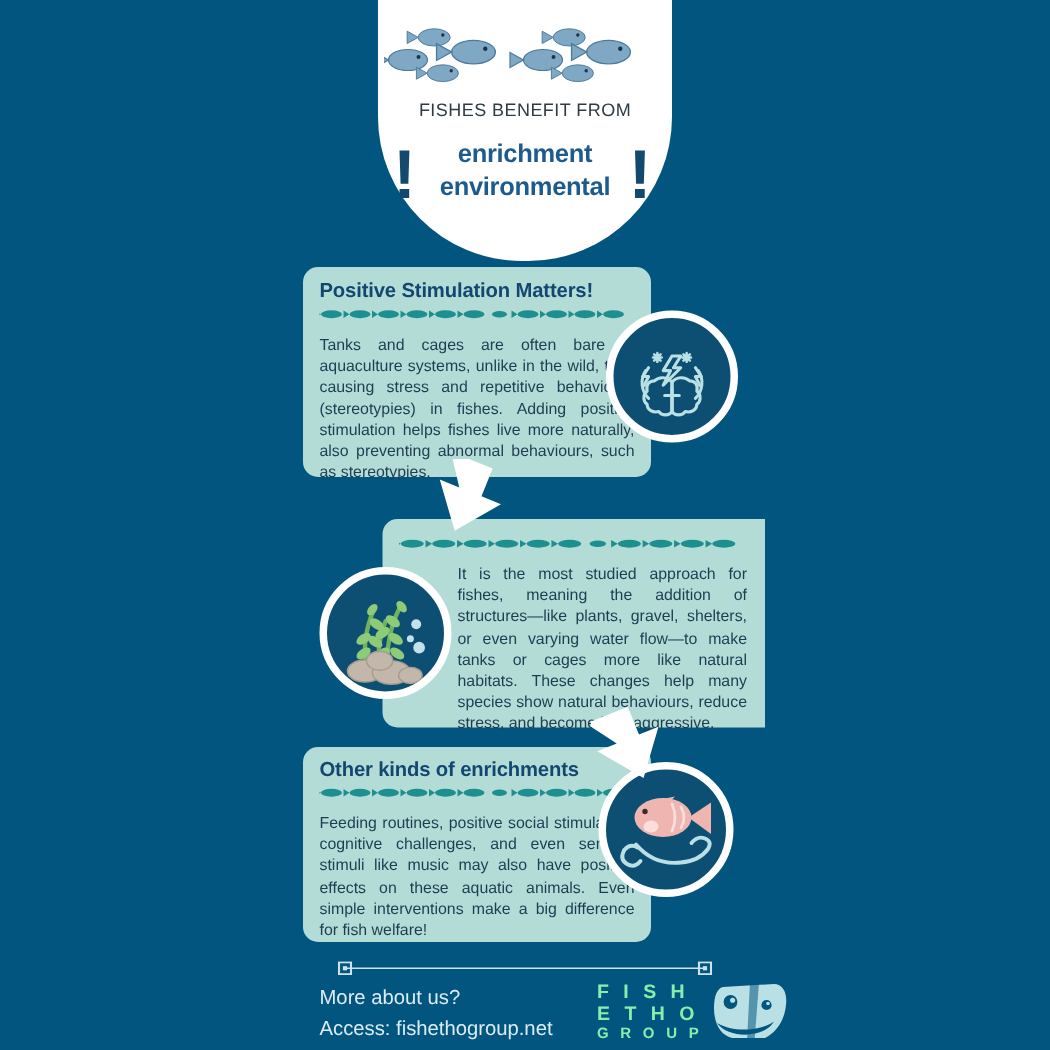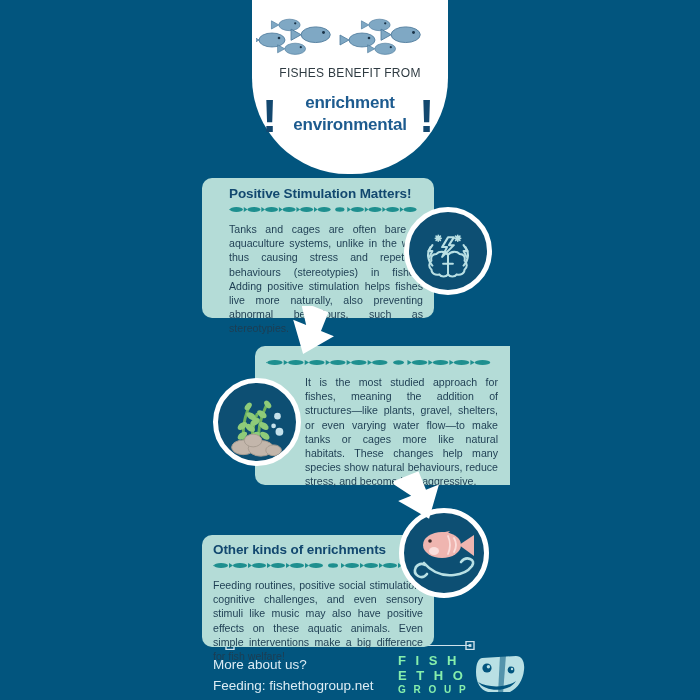--- a/index.html
+++ b/index.html
@@ -109,37 +109,36 @@
     color: #1d3d52;
     text-align: justify;
     text-justify: inter-word;
   }
 
   
   #card1 {
     left: 202px; top: 178px;
     width: 232px; height: 140px;
     border-radius: 10px;
-    padding: 8px 11px 8px 27px;
+    padding: 8px 11px 8px 11px;
   }
   
   #card2 {
     left: 255px; top: 346px;
     width: 255px; height: 139px;
     border-radius: 10px 0 0 10px;
     padding: 8px 12px 8px 11px;
   }
   #card2 .card-body { padding-left: 39px; }
   
   #card3 {
     left: 202px; top: 498px;
-    width: 232px; height: 112px;
+    width: 232px; height: 130px;
     border-radius: 10px;
     padding: 7px 11px 7px 11px;
-    margin-top: 37px;
   }
 
   
   .icon-circle {
     position: absolute;
     border-radius: 50%;
     background: #0d4f73;
     border: 5px solid #ffffff;
     z-index: 6;
     display: flex;
@@ -508,21 +507,21 @@
   <svg class="rule-wrap" viewBox="0 0 250 9">
     <line x1="6" y1="4.5" x2="244" y2="4.5" stroke="#cfe2ec" stroke-width="1"></line>
     <rect x="1" y="0.5" width="8" height="8" fill="none" stroke="#cfe2ec" stroke-width="1.4"></rect>
     <rect x="241" y="0.5" width="8" height="8" fill="none" stroke="#cfe2ec" stroke-width="1.4"></rect>
     <rect x="3.6" y="3.1" width="2.8" height="2.8" fill="#cfe2ec"></rect>
     <rect x="243.6" y="3.1" width="2.8" height="2.8" fill="#cfe2ec"></rect>
   </svg>
 
   <div class="footer-text">
     <div>More about us?</div>
-    <div>Feeding: fishethogroup.net</div>
+    <div>Access: fishethogroup.net</div>
   </div>
 
   <div class="footer-logo">
     <div class="logo-letters">
       <div class="lrow">F I S H</div>
       <div class="lrow">E T H O</div>
       <div class="lrow small">G R O U P</div>
     </div>
     <svg class="logo-mark" viewBox="0 0 56 48">
       <g fill="#b9e0e4">

